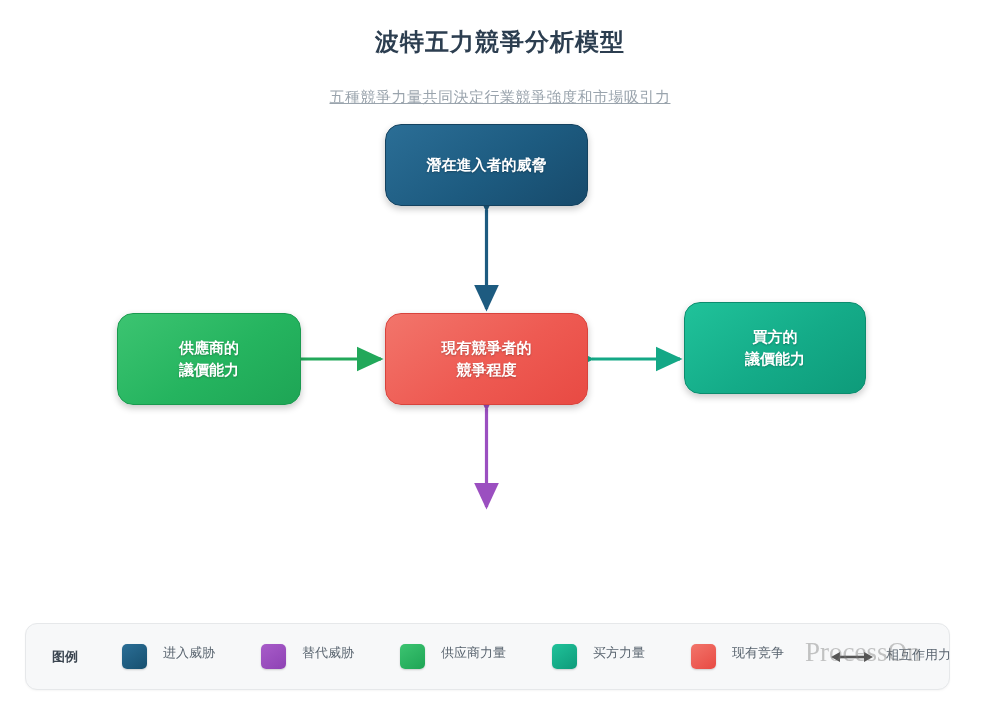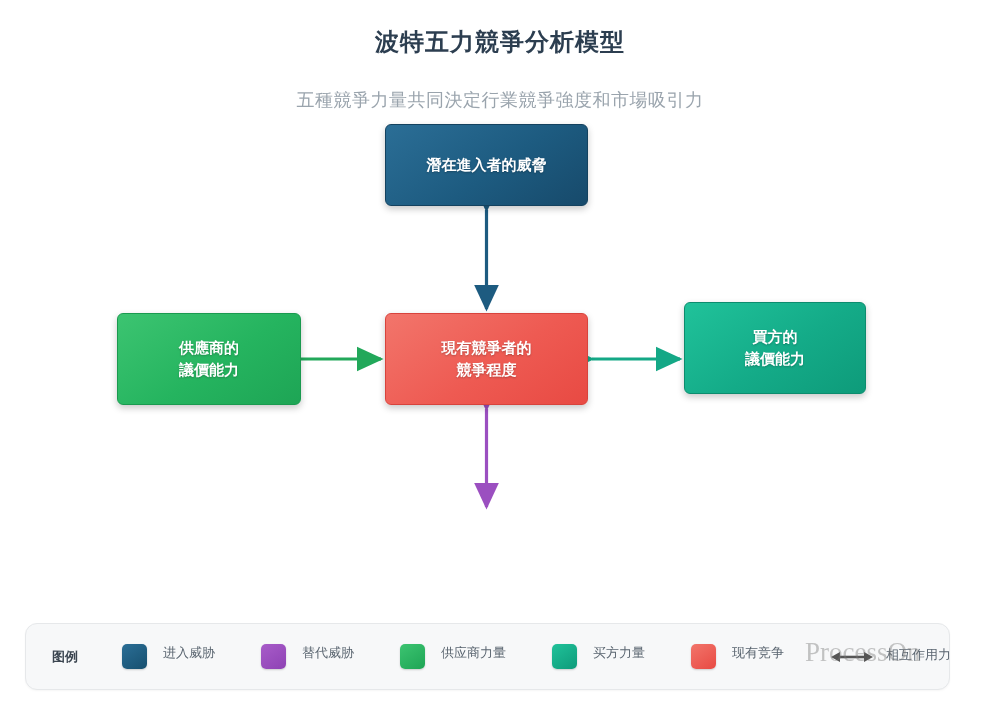--- a/index.html
+++ b/index.html
@@ -26,37 +26,38 @@
     font-weight: bold;
     color: #2c3e50;
     letter-spacing: 1px;
   }
   .page-subtitle {
     position: absolute;
     top: 88px;
     left: 0;
     width: 1000px;
     text-align: center;
-    font-size: 18px;
+    font-size: 15px;
     color: #9aa4ad;
     letter-spacing: 0.5px;
+    text-decoration: underline;
   }
 
   
   .diagram {
     position: absolute;
     top: 0;
     left: 0;
     width: 1000px;
     height: 615px;
   }
 
   .node {
     position: absolute;
-    border-radius: 6px;
+    border-radius: 16px;
     display: flex;
     align-items: center;
     justify-content: center;
     text-align: center;
     color: #ffffff;
     font-weight: bold;
     font-size: 15px;
     line-height: 1.45;
     box-shadow: 0 3px 7px rgba(0,0,0,0.22);
     box-sizing: border-box;

